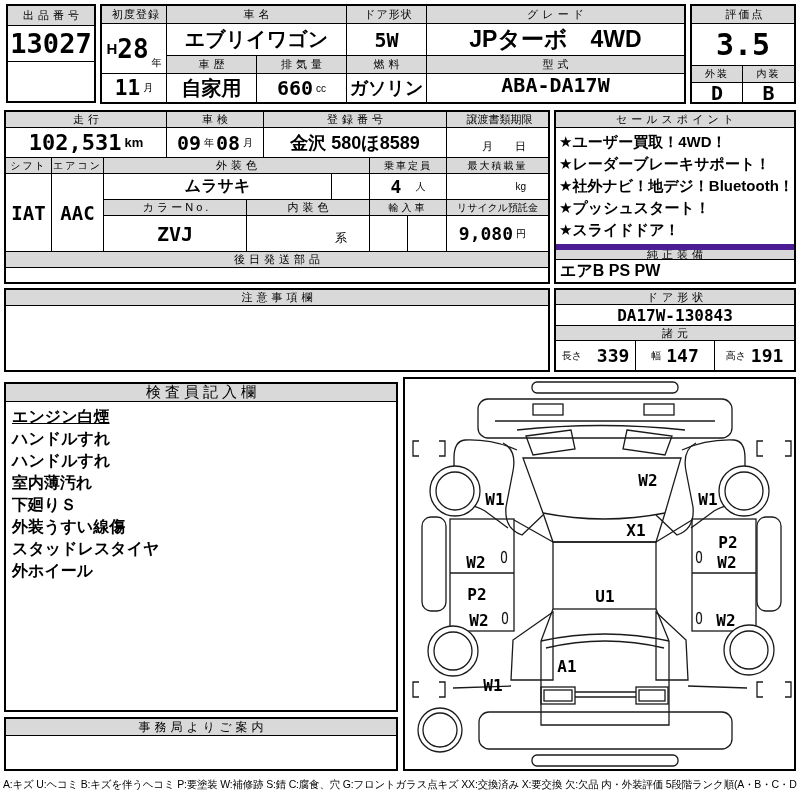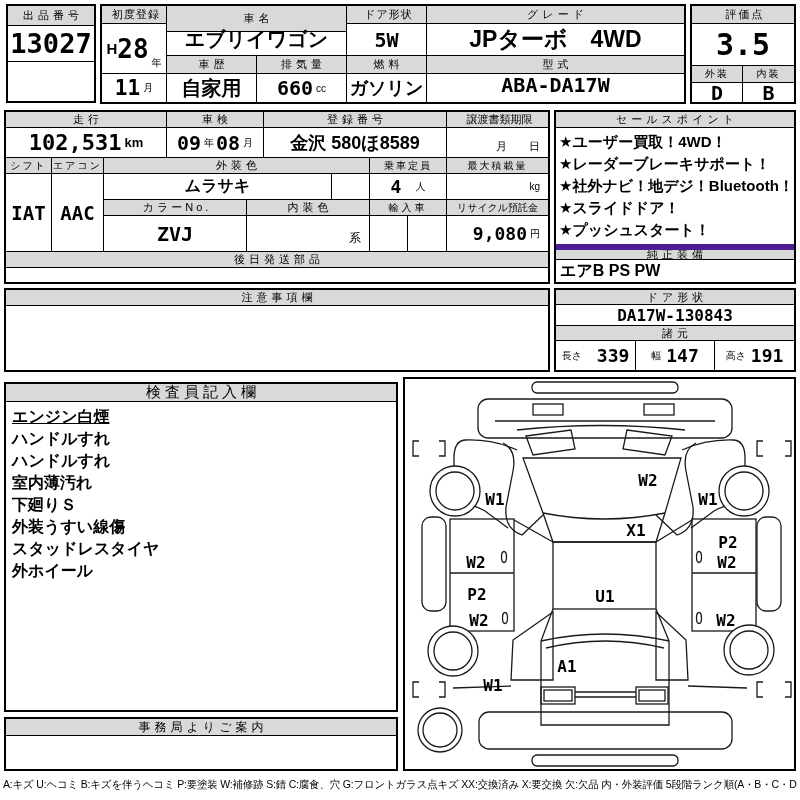--- a/index.html
+++ b/index.html
@@ -8,21 +8,21 @@
   .box{position:absolute;border:2px solid #000;background:#fff;box-sizing:border-box}
   .cell{position:absolute;display:flex;align-items:center;justify-content:center;
         white-space:nowrap;overflow:hidden;box-sizing:border-box}
   .hd{background:#d9d9d9;font-size:11px;letter-spacing:4px;padding-left:4px}
   .hd2{background:#d9d9d9;font-size:10px;letter-spacing:2px}
   .br{border-right:1px solid #000}.bb{border-bottom:1px solid #000}
   .bt{border-top:6px solid #4c1d95}
   .num{font-family:"DejaVu Sans Mono","Liberation Mono",monospace;font-weight:bold}
   .b{font-weight:bold}
   .unit{font-size:10px;font-weight:normal;margin-left:3px}
-  .right{justify-content:flex-end;padding-right:8px}
+  .right{justify-content:flex-end;padding-right:22px}
   .left{justify-content:flex-start;padding-left:4px}
   .lines{display:block;padding:3px 6px;font-size:16px;font-weight:bold;line-height:22px}
   .lines div:first-child{text-decoration:underline}
   .pts{display:block;padding:2px 3px;font-size:15px;font-weight:bold;line-height:22px}
   .legend{position:absolute;font-size:10.5px;white-space:nowrap;letter-spacing:-0.2px}
   svg .ln{fill:none;stroke:#1a1a1a;stroke-width:1.3}
   svg .fw{fill:#fff;stroke:#1a1a1a;stroke-width:1.3}
   .dlabel{font:bold 16px "DejaVu Sans Mono","Liberation Mono",monospace;text-anchor:middle;fill:#000}
 </style>
 </head>
@@ -40,21 +40,21 @@
   <div class="cell bb br" style="left:0;top:18px;width:65px;height:50px">
     <span style="font-size:15px;font-weight:bold">H</span>
     <span class="num" style="font-size:26px">28</span>
     <span class="unit" style="align-self:flex-end;margin-bottom:3px">年</span>
   </div>
   <div class="cell br" style="left:0;top:68px;width:65px;height:28px">
     <span class="num" style="font-size:21px">11</span>
     <span class="unit">月</span>
   </div>
 
-  <div class="cell hd bb br" style="left:65px;top:0;width:180px;height:26px">車名</div>
+  <div class="cell hd bb br" style="left:65px;top:0;width:180px;height:18px">車名</div>
   <div class="cell bb br b" style="left:65px;top:18px;width:180px;height:32px;font-size:20px">エブリイワゴン</div>
   <div class="cell hd bb br" style="left:65px;top:50px;width:90px;height:18px">車歴</div>
   <div class="cell br b" style="left:65px;top:68px;width:90px;height:28px;font-size:20px">自家用</div>
   <div class="cell hd bb br" style="left:155px;top:50px;width:90px;height:18px">排気量</div>
   <div class="cell br" style="left:155px;top:68px;width:90px;height:28px">
     <span class="num" style="font-size:20px">660</span>
     <span class="unit">cc</span>
   </div>
 
   <div class="cell hd bb br" style="left:245px;top:0;width:80px;height:18px;letter-spacing:1px">ドア形状</div>
@@ -131,22 +131,22 @@
   <div class="cell hd bb" style="left:0;top:140px;width:542px;height:16px">後日発送部品</div>
   <div class="cell" style="left:0;top:156px;width:542px;height:14px"></div>
 </div>
 
 <div class="box" style="left:554px;top:110px;width:242px;height:174px">
   <div class="cell hd bb" style="left:0;top:0;width:238px;height:16px">セールスポイント</div>
   <div class="pts" style="position:absolute;left:0;top:17px;width:238px;height:115px">
       <div class="sales-point">★ユーザー買取！4WD！</div>
       <div class="sales-point">★レーダーブレーキサポート！</div>
       <div class="sales-point">★社外ナビ！地デジ！Bluetooth！</div>
+      <div class="sales-point">★プッシュスタート！</div>
       <div class="sales-point">★スライドドア！</div>
-      <div class="sales-point">★プッシュスタート！</div>
     </div>
   <div class="cell hd bb bt" style="left:0;top:132px;width:238px;height:16px">純正装備</div>
   <div class="cell left b" style="left:0;top:148px;width:238px;height:22px;font-size:16px">エアB PS PW</div>
 </div>
 
 <div class="box" style="left:4px;top:288px;width:546px;height:84px">
   <div class="cell hd bb" style="left:0;top:0;width:542px;height:16px">注意事項欄</div>
   <div class="cell" style="left:0;top:16px;width:542px;height:64px"></div>
 </div>
 

